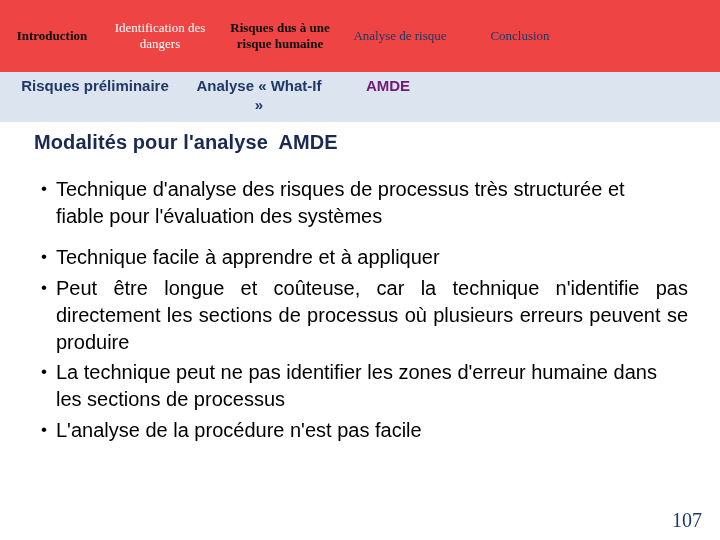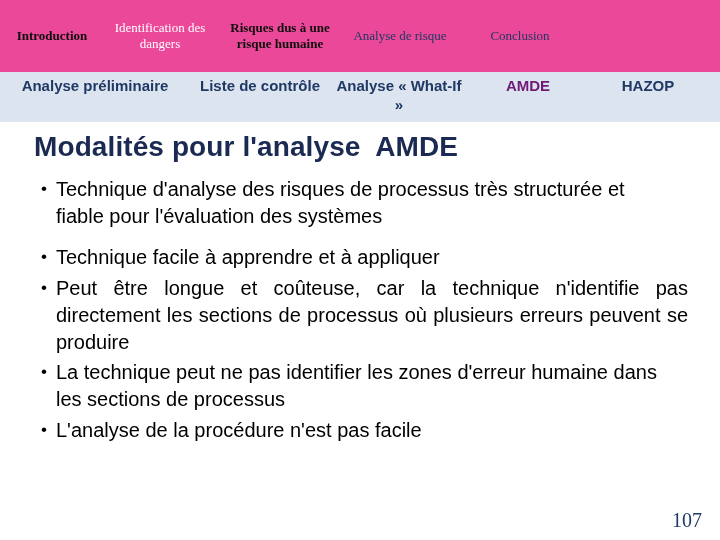--- a/index.html
+++ b/index.html
@@ -15,21 +15,21 @@
     position: relative;
   }
 
   
   .nav-band {
     position: absolute;
     top: 0;
     left: 0;
     width: 720px;
     height: 72px;
-    background: #ec4899;
+    background: #ef4444;
   }
   .nav-band-inner {
     display: flex;
     width: 100%;
     height: 100%;
     align-items: center;
   }
   .nav-item {
     flex: 0 0 auto;
     text-align: center;
@@ -84,21 +84,21 @@
   .sub-item.w-whatif  { width: 138px; }
   .sub-item.w-amde    { width: 120px; color: #701a75; }
   .sub-item.w-hazop   { width: 120px; }
 
   
   .slide-title {
     position: absolute;
     top: 131px;
     left: 34px;
     font-family: "Liberation Sans", sans-serif;
-    font-size: 28px;
+    font-size: 20px;
     font-weight: bold;
     color: #1b2a52;
     letter-spacing: 0.1px;
     white-space: pre;
   }
 
   
   .body-list {
     position: absolute;
     top: 176px;
@@ -157,25 +157,23 @@
     <div class="nav-item w-intro black">Introduction</div>
     <div class="nav-item w-ident white">Identification des dangers</div>
     <div class="nav-item w-risques black">Risques dus à une risque humaine</div>
     <div class="nav-item w-analyse navy">Analyse de risque</div>
     <div class="nav-item w-concl navy">Conclusion</div>
   </div>
 </div>
 
 <div class="sub-band">
   <div class="sub-band-inner">
-    <div class="sub-item w-prelim">Analyse préliminaire</div>
-    <div class="sub-item w-liste">Liste de contrôle</div>
+    <div class="sub-item w-prelim">Risques préliminaire</div>
     <div class="sub-item w-whatif">Analyse « What-If »</div>
     <div class="sub-item w-amde">AMDE</div>
-    <div class="sub-item w-hazop">HAZOP</div>
   </div>
 </div>
 
 <div class="slide-title">Modalités pour l'analyse  AMDE</div>
 
 <div class="body-list">
 
   <div class="bullet-row b1">
     <span class="marker">•</span>
     <span class="btext">Technique d'analyse des risques de processus très structurée et fiable pour l'évaluation des systèmes</span>

